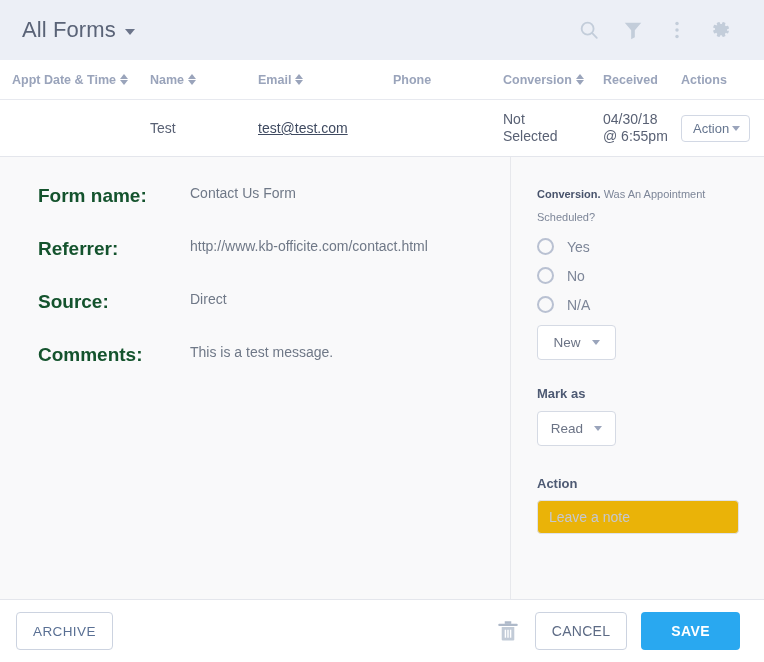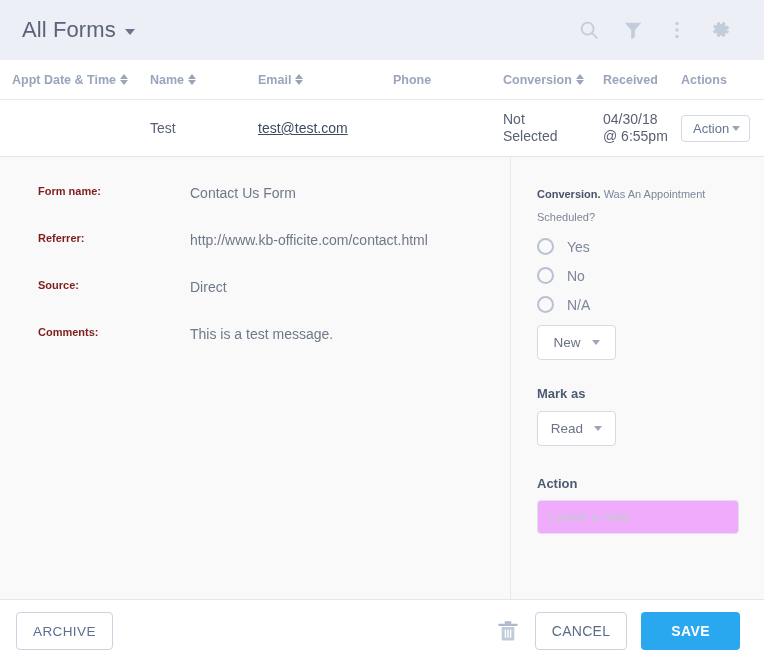--- a/index.html
+++ b/index.html
@@ -101,21 +101,21 @@
     border-bottom: 1px solid #e4e6ec;
   }
   .left-pane {
     width: 511px; flex: 0 0 511px;
     border-right: 1px solid #e7e8ec;
     padding: 28px 0 0 38px;
   }
   .drow { display: flex; margin-bottom: 31px; }
   .dlabel {
     width: 152px; flex: 0 0 152px;
-    font-size: 11px; font-weight: bold; color: #7f1d1d;
+    font-size: 19px; font-weight: bold; color: #14532d;
   }
   .dvalue { font-size: 14px; color: #6f7887; }
 
   .right-pane {
     flex: 1 1 auto; padding: 26px 26px 0 26px;
   }
   .conv-q {
     font-size: 11px; color: #7d8698; line-height: 23px; margin-bottom: 9px;
   }
   .conv-q b { color: #48536b; font-weight: bold; }
@@ -134,21 +134,21 @@
   }
   .select {
     border: 1px solid #d5dae4; background: #fff; border-radius: 4px;
     height: 35px; width: 79px;
     display: flex; align-items: center; justify-content: center; gap: 11px;
     font-size: 13.5px; color: #6b7385; cursor: pointer;
   }
   .note-label { font-size: 13px; font-weight: bold; color: #4e5a73; margin: 30px 0 9px 0; }
   .note-input {
     width: 202px; height: 34px;
-    border: 1px solid #dfe2e9; border-radius: 4px; background: #f0abfc;
+    border: 1px solid #dfe2e9; border-radius: 4px; background: #eab308;
     padding: 0 11px; font-size: 14px; color: #5a6274;
     font-family: "Liberation Sans", sans-serif;
     outline: none;
   }
   .note-input::placeholder { color: #c4c8d2; }
 
   
   .footer {
     height: 62px; flex: 0 0 62px; background: #ffffff;
     display: flex; align-items: center; padding: 0 16px;

